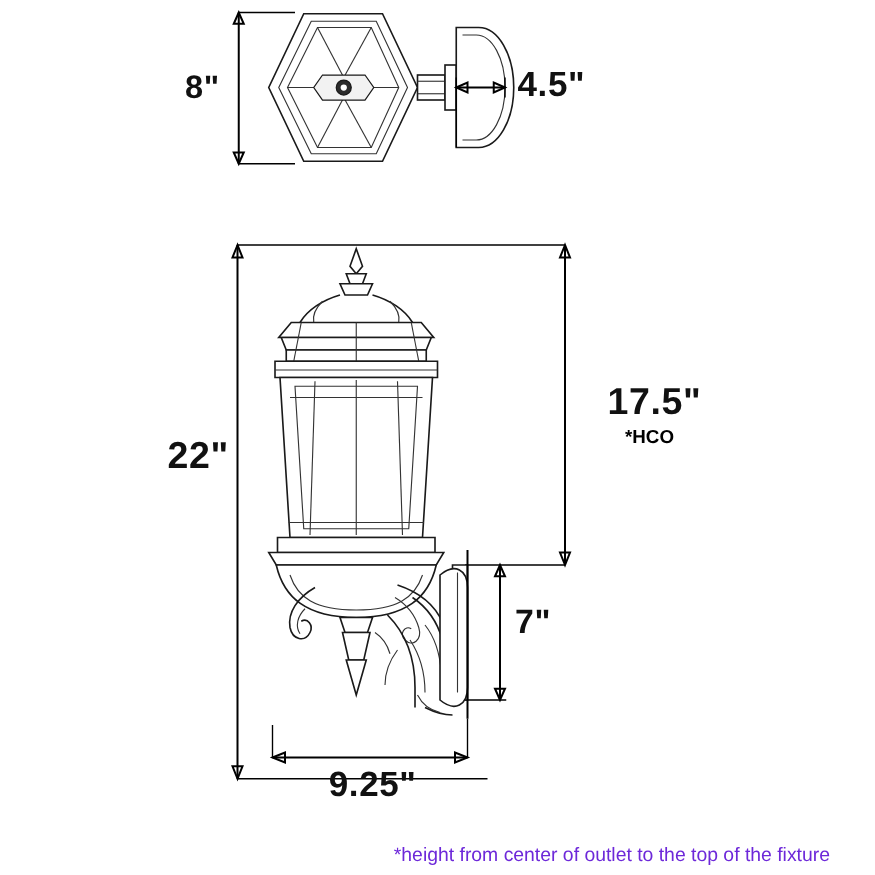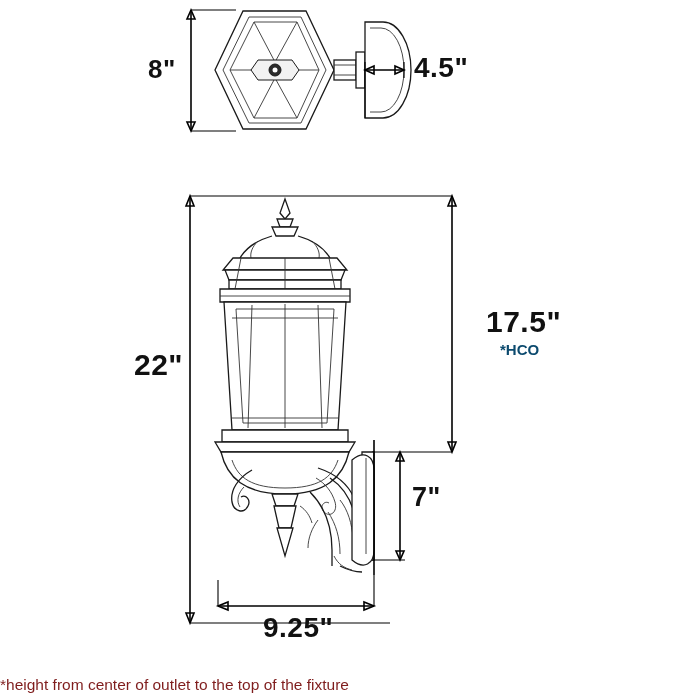--- a/index.html
+++ b/index.html
@@ -21,31 +21,31 @@
   .dim-label {
     position: absolute;
     font-weight: 700;
     color: #111111;
     white-space: nowrap;
     letter-spacing: 0.5px;
   }
   .dim-sub {
     position: absolute;
     font-weight: 700;
-    color: #0c4a6e;
+    color: #000000;
     white-space: nowrap;
     font-size: 15px;
   }
   .footnote {
     position: absolute;
     left: 0;
     width: 664px;
-    text-align: left;
+    text-align: right;
     font-size: 15.5px;
-    color: #7f1d1d;
+    color: #6d28d9;
   }
   svg.lines {
     position: absolute;
     left: 0;
     top: 0;
     width: 700px;
     height: 700px;
   }
   .ln { stroke: #000000; stroke-width: 1.6; fill: none; }
   .ln-thin { stroke: #000000; stroke-width: 1.1; fill: none; }

